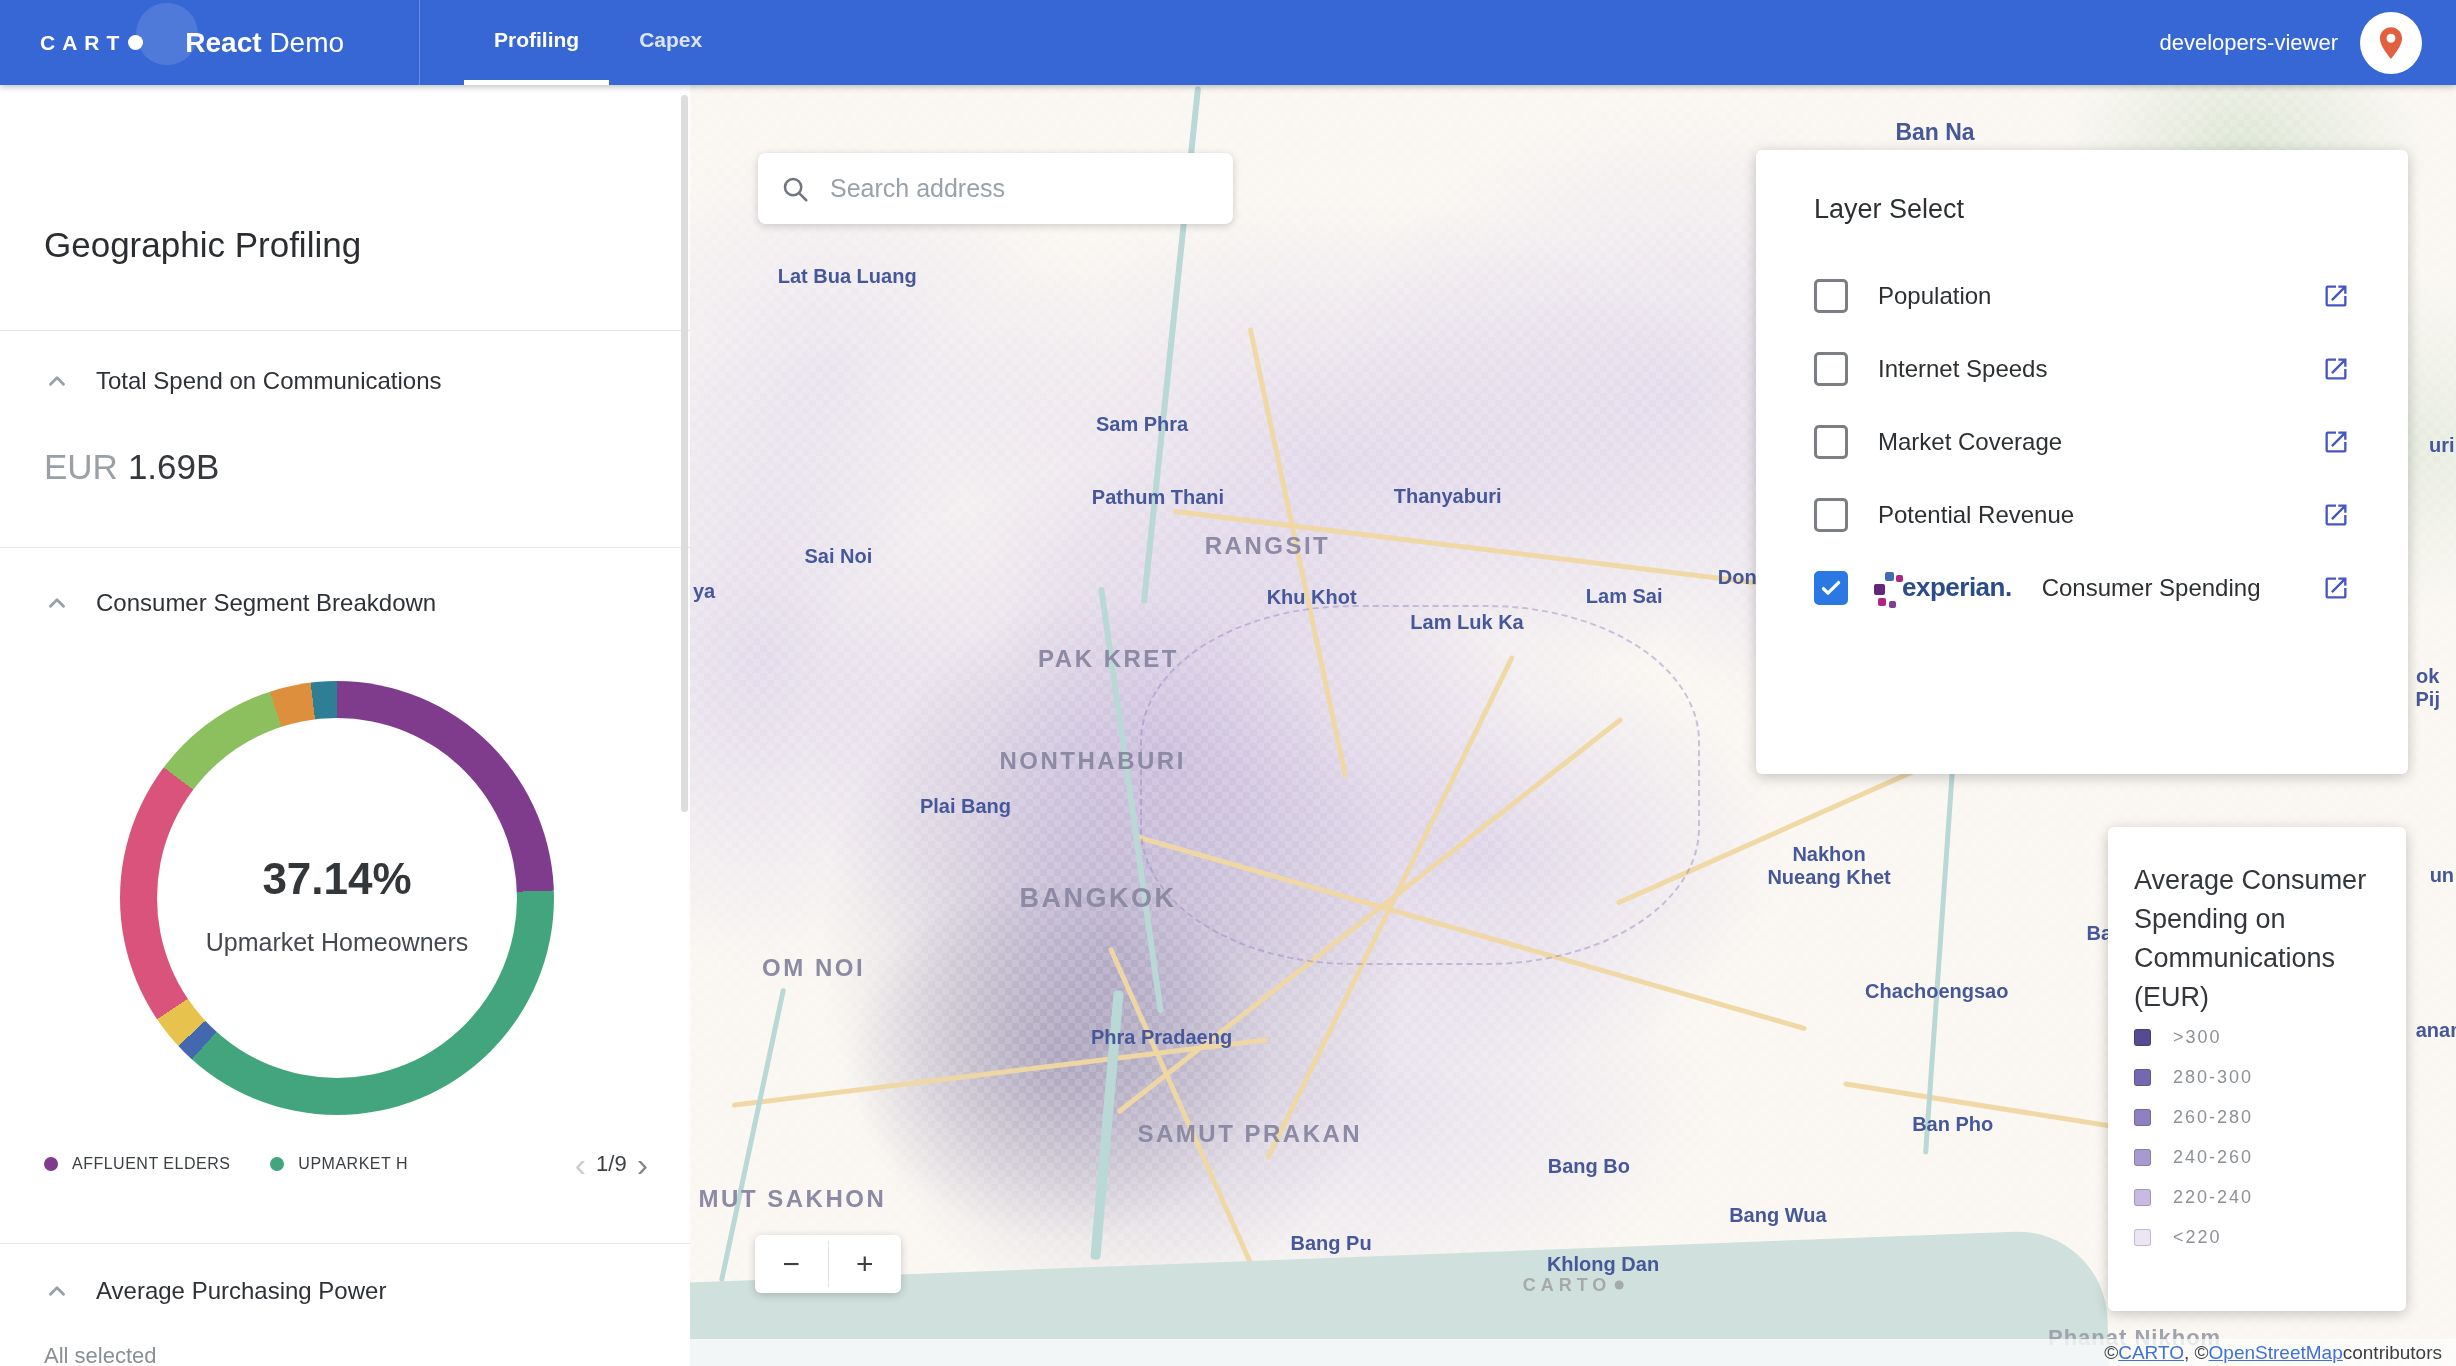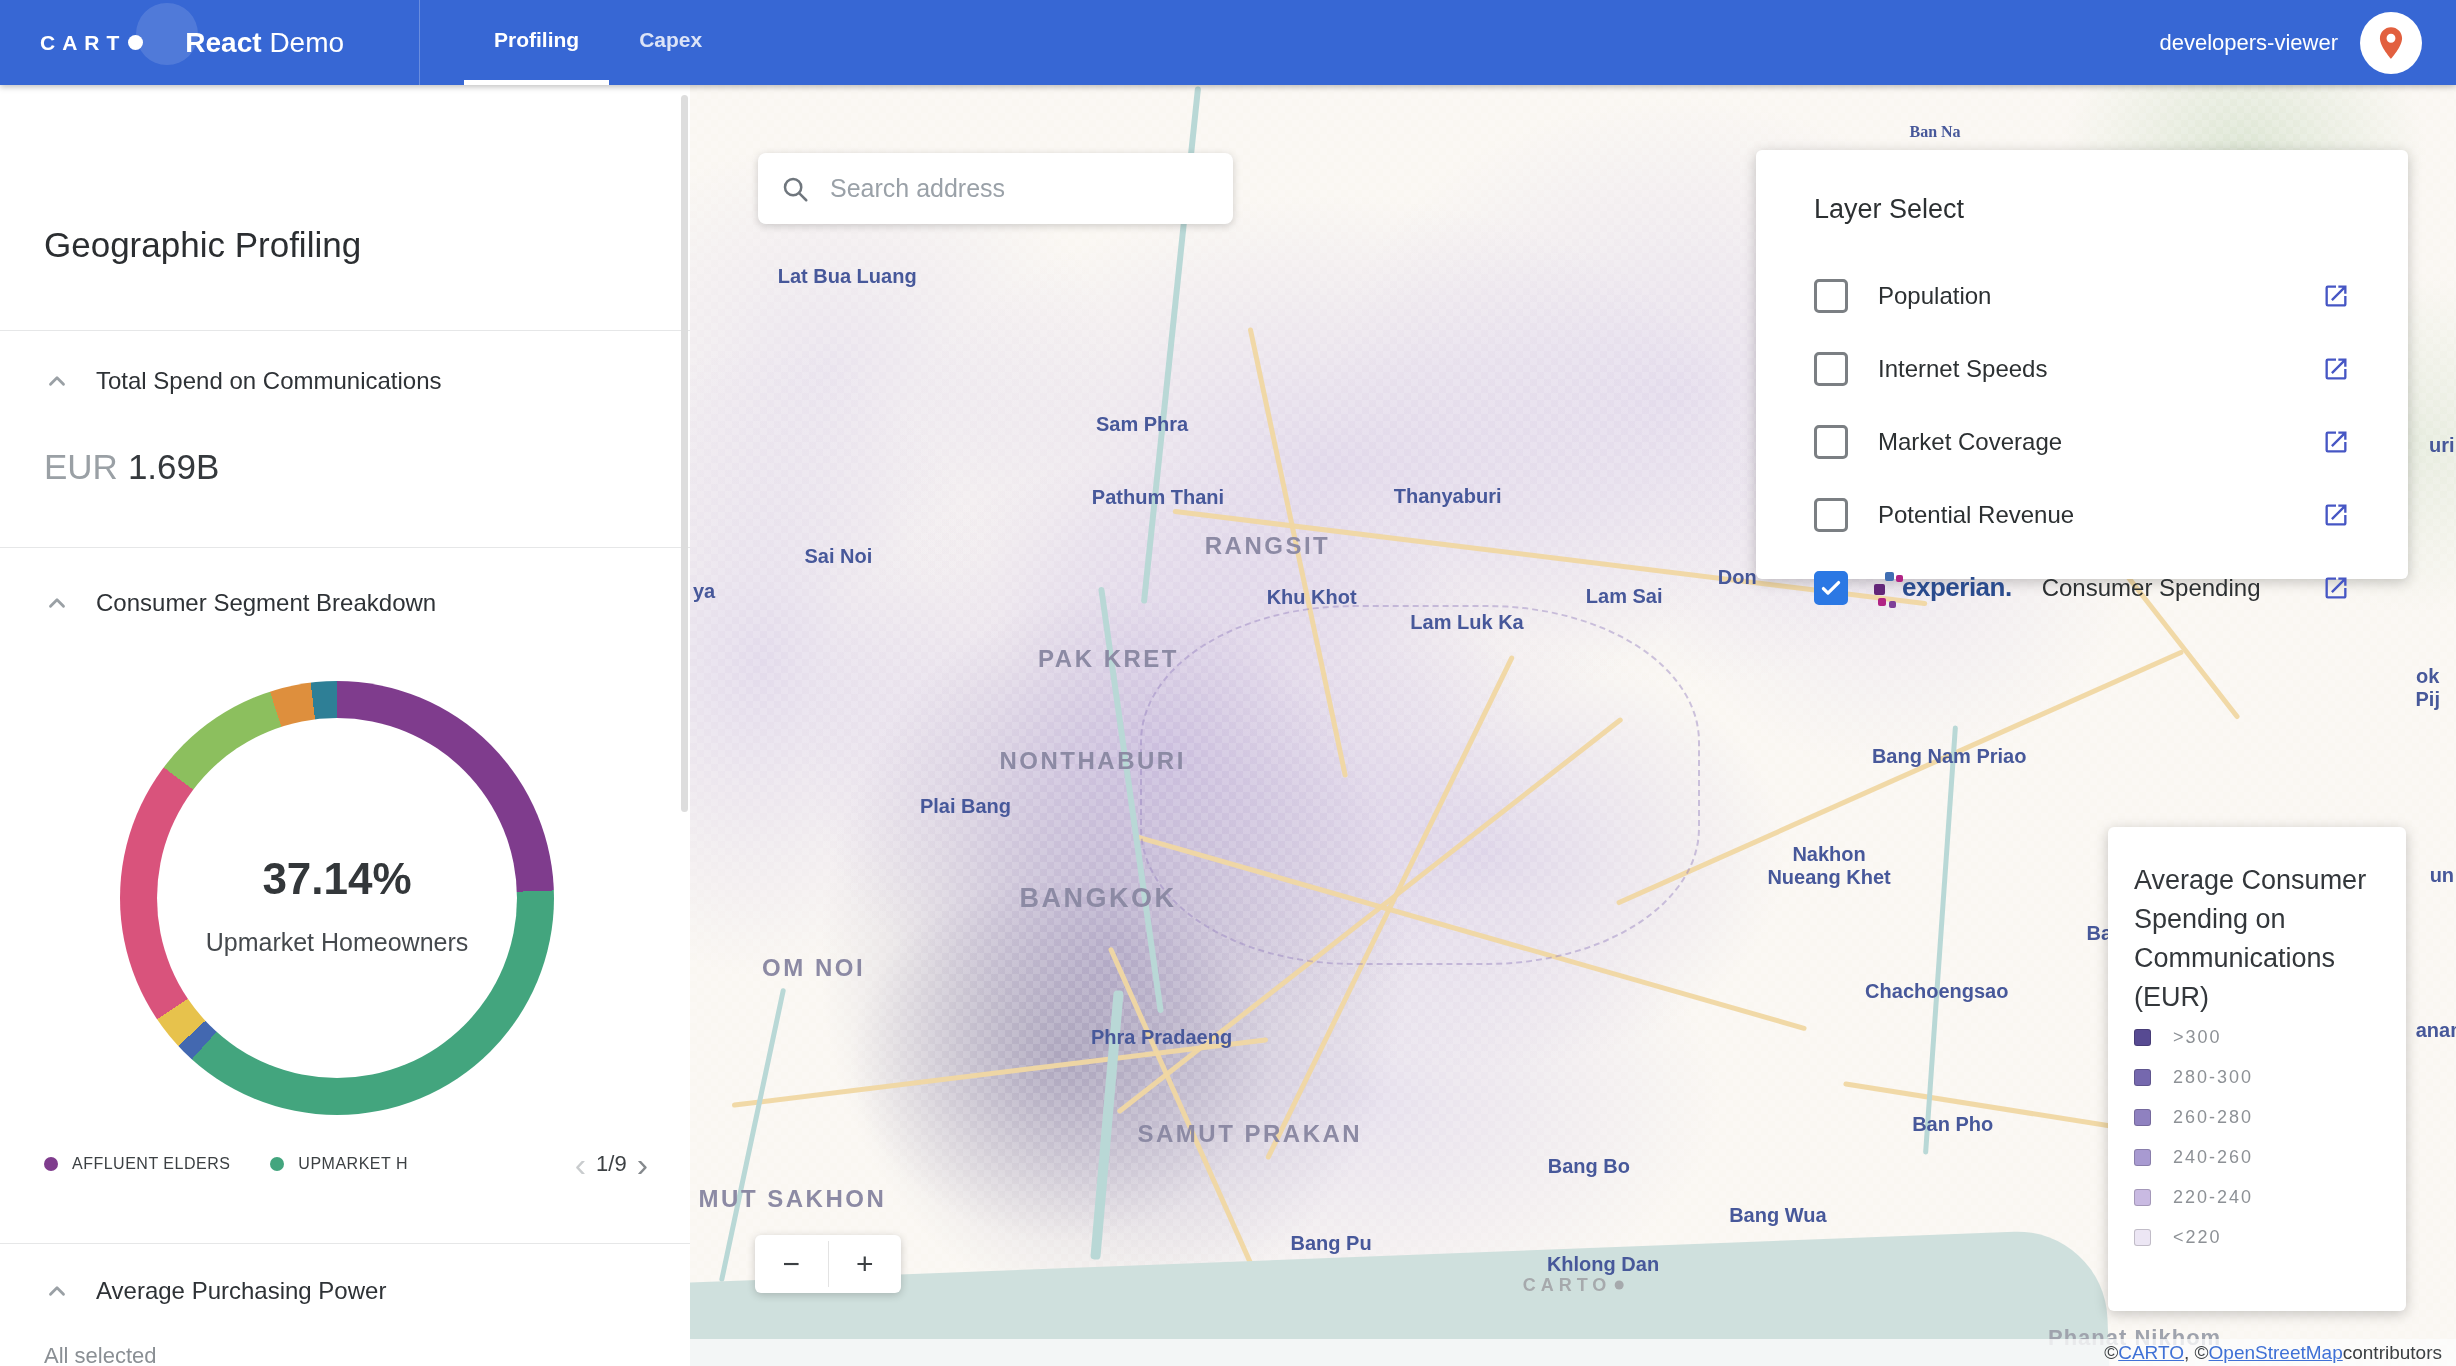--- a/index.html
+++ b/index.html
@@ -78,21 +78,21 @@
   .map-label{position:absolute;transform:translate(-50%,-50%);white-space:pre-line;text-align:center;z-index:5;pointer-events:none;}
   .map-label.city{color:#8c8aa4;font-weight:700;letter-spacing:2.5px;}
   .map-label.town{color:#47589a;font-weight:600;}
   .map-label.ghost{color:#9fa3ad;font-weight:700;letter-spacing:1px;}
 
   .search-box{position:absolute;left:68px;top:68px;width:475px;height:71px;background:#fff;border-radius:8px;box-shadow:0 2px 8px rgba(0,0,0,.18);display:flex;align-items:center;padding:0 22px;z-index:30;}
   .search-box input{border:none;outline:none;font-size:25px;color:#3c4043;flex:1;margin-left:18px;background:transparent;}
   .search-box input::placeholder{color:#9aa1a8;}
 
   .panel{position:absolute;background:#fff;border-radius:6px;box-shadow:0 3px 14px rgba(0,0,0,.22);z-index:30;}
-  #layer-panel{left:1066px;top:65px;width:652px;height:429px;padding:44px 58px;}
+  #layer-panel{left:1066px;top:65px;width:652px;height:624px;padding:44px 58px;}
   .lp-title{font-size:27px;color:#2c3032;margin-bottom:34px;}
   .lp-row{display:flex;align-items:center;height:73px;}
   .cbx{width:34px;height:34px;border:3px solid #7b7f83;border-radius:5px;flex:0 0 auto;background:#fff;}
   .cbx.checked{border-color:#2b78e4;background:#2b78e4;display:flex;align-items:center;justify-content:center;color:#fff;}
   .lp-label{font-size:24px;color:#2c3032;margin-left:30px;white-space:nowrap;}
   .lp-ext{margin-left:auto;width:28px;height:28px;flex:0 0 auto;}
   .exp-logo{margin-left:28px;position:relative;padding-left:26px;font-weight:700;font-size:26px;color:#2a4b8d;letter-spacing:-.5px;}
   .exp-dot{position:absolute;border-radius:2px;}
 
   #legend-panel{left:1418px;top:742px;width:298px;height:484px;padding:34px 26px;}
@@ -227,21 +227,21 @@
     <div class="sea"></div>
 
     <div id="map-labels">
         <span class="map-label city" style="left: 32.7%; top: 36%; font-size: 24px;">RANGSIT</span>
         <span class="map-label city" style="left: 23.7%; top: 44.8%; font-size: 24px;">PAK KRET</span>
         <span class="map-label city" style="left: 22.8%; top: 52.8%; font-size: 24px;">NONTHABURI</span>
         <span class="map-label city" style="left: 23.1%; top: 63.5%; font-size: 27px;">BANGKOK</span>
         <span class="map-label city" style="left: 7%; top: 68.9%; font-size: 24px;">OM NOI</span>
         <span class="map-label city" style="left: 31.7%; top: 81.9%; font-size: 24px;">SAMUT PRAKAN</span>
         <span class="map-label city" style="left: 5.8%; top: 87%; font-size: 24px;">MUT SAKHON</span>
-        <span class="map-label town" style="left: 70.5%; top: 3.7%; font-size: 16px; font-family: Liberation Serif, serif;">Ban Na</span>
+        <span class="map-label town" style="left: 70.5%; top: 3.7%; font-size: 23px;">Ban Na</span>
         <span class="map-label town" style="left: 8.9%; top: 14.9%; font-size: 20px;">Lat Bua Luang</span>
         <span class="map-label town" style="left: 25.6%; top: 26.5%; font-size: 20px;">Sam Phra</span>
         <span class="map-label town" style="left: 26.5%; top: 32.2%; font-size: 20px;">Pathum Thani</span>
         <span class="map-label town" style="left: 42.9%; top: 32.1%; font-size: 20px;">Thanyaburi</span>
         <span class="map-label town" style="left: 8.4%; top: 36.8%; font-size: 20px;">Sai Noi</span>
         <span class="map-label town" style="left: 35.2%; top: 40%; font-size: 20px;">Khu Khot</span>
         <span class="map-label town" style="left: 52.9%; top: 39.9%; font-size: 20px;">Lam Sai</span>
         <span class="map-label town" style="left: 59.3%; top: 38.4%; font-size: 20px;">Don</span>
         <span class="map-label town" style="left: 0.8%; top: 39.5%; font-size: 20px;">ya</span>
         <span class="map-label town" style="left: 44%; top: 41.9%; font-size: 20px;">Lam Luk Ka</span>

